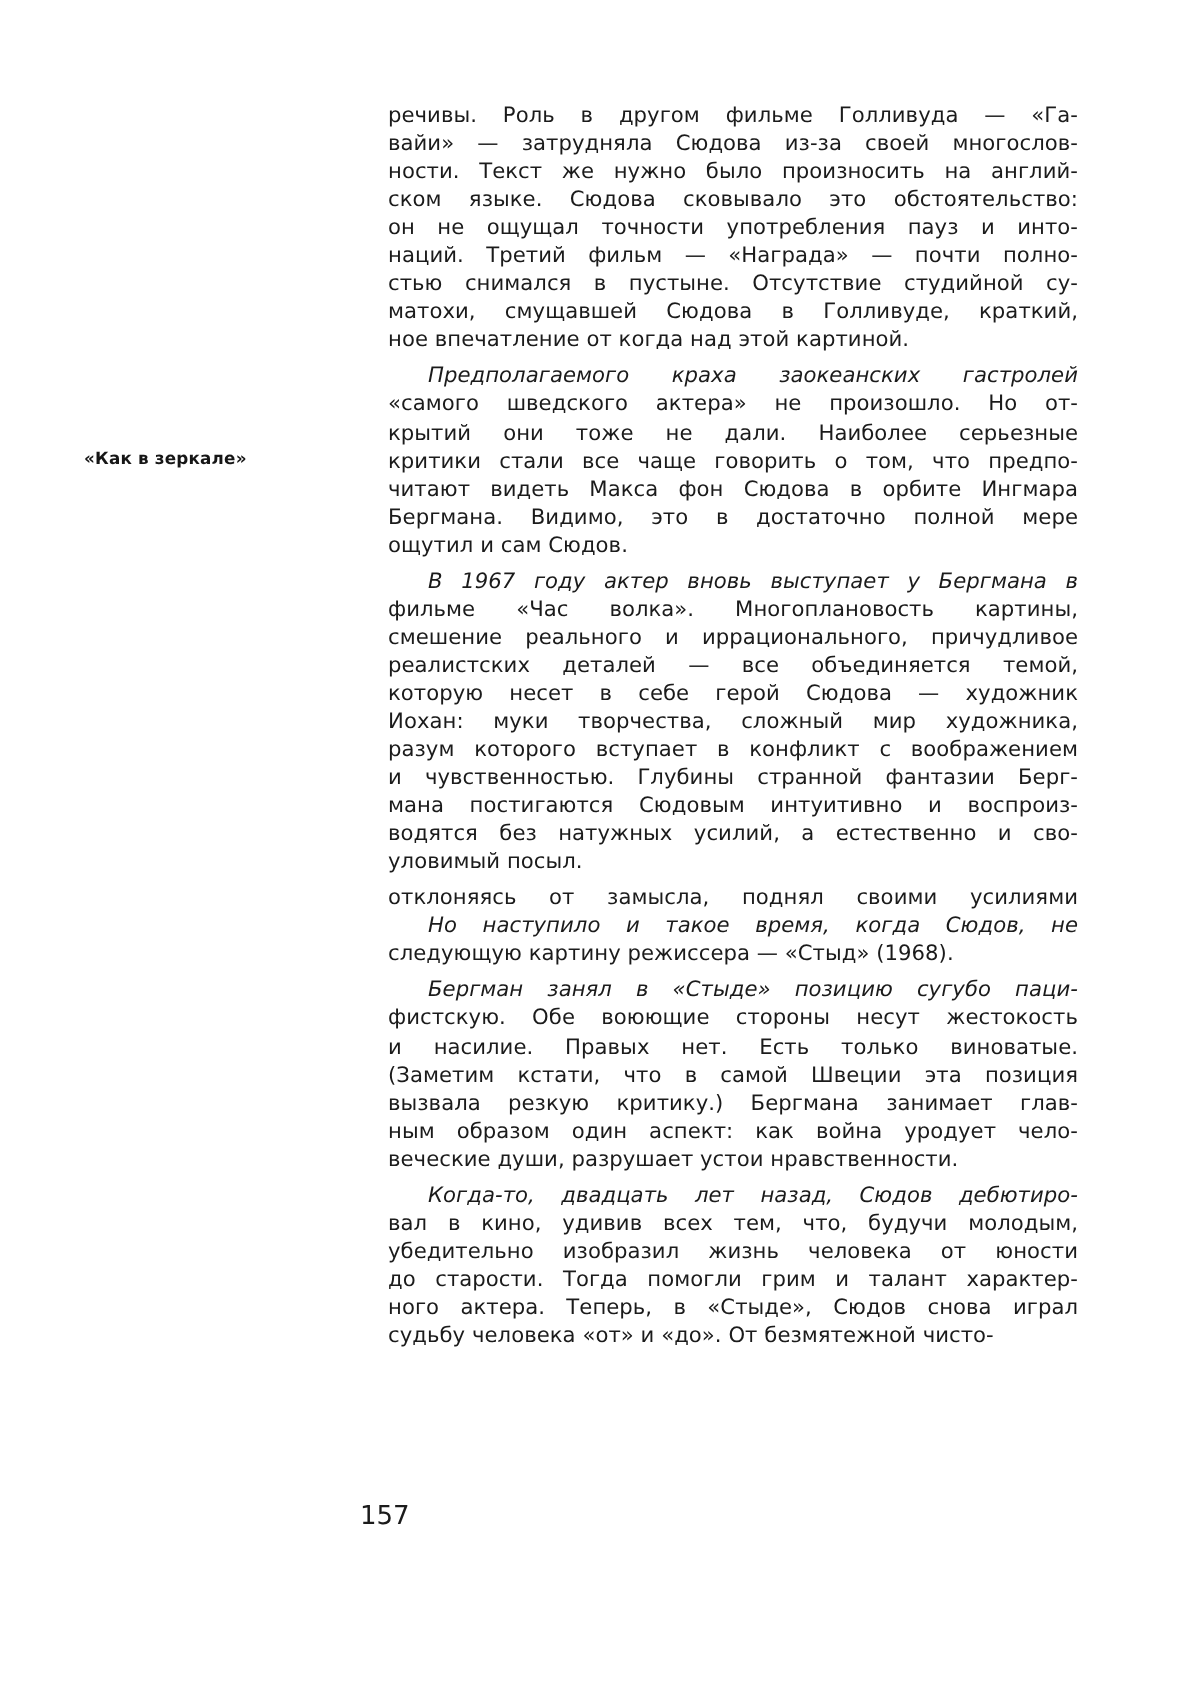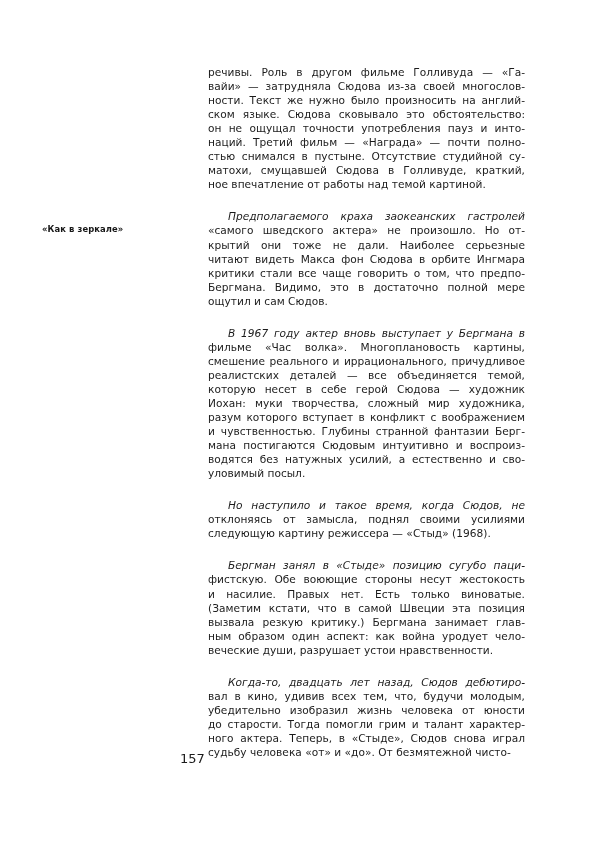--- a/index.html
+++ b/index.html
@@ -40,21 +40,21 @@
 
   
   .text-column {
     position: absolute;
     left: 190px;
     top: 47px;
     width: 353px;
   }
 
   .para {
-    margin: 18px;
+    margin: 4px;
     font-size: 10.6px;
     line-height: 14.05px;
     text-align: justify;
     text-align-last: left;
     color: #1b1b1b;
     letter-spacing: 0.02px;
     word-spacing: 0px;
     hyphens: none;
   }
 
@@ -93,47 +93,47 @@
   <div class="text-column">
       <p class="para">
         <span class="ln">речивы. Роль в другом фильме Голливуда — «Га-</span>
         <span class="ln">вайи» — затрудняла Сюдова из-за своей многослов-</span>
         <span class="ln">ности. Текст же нужно было произносить на англий-</span>
         <span class="ln">ском языке. Сюдова сковывало это обстоятельство:</span>
         <span class="ln">он не ощущал точности употребления пауз и инто-</span>
         <span class="ln">наций. Третий фильм — «Награда» — почти полно-</span>
         <span class="ln">стью снимался в пустыне. Отсутствие студийной су-</span>
         <span class="ln">матохи, смущавшей Сюдова в Голливуде, краткий,</span>
-        <span class="ln last">ное впечатление от работы над темой картиной.</span>
+        <span class="ln last">ное впечатление от когда над этой картиной.</span>
       </p>
       <p class="para">
         <span class="ln indent">Предполагаемого краха заокеанских гастролей</span>
         <span class="ln">«самого шведского актера» не произошло. Но от-</span>
         <span class="ln">крытий они тоже не дали. Наиболее серьезные</span>
+        <span class="ln">критики стали все чаще говорить о том, что предпо-</span>
         <span class="ln">читают видеть Макса фон Сюдова в орбите Ингмара</span>
-        <span class="ln">критики стали все чаще говорить о том, что предпо-</span>
         <span class="ln">Бергмана. Видимо, это в достаточно полной мере</span>
         <span class="ln last">ощутил и сам Сюдов.</span>
       </p>
       <p class="para">
         <span class="ln indent">В 1967 году актер вновь выступает у Бергмана в</span>
         <span class="ln">фильме «Час волка». Многоплановость картины,</span>
         <span class="ln">смешение реального и иррационального, причудливое</span>
         <span class="ln">реалистских деталей — все объединяется темой,</span>
         <span class="ln">которую несет в себе герой Сюдова — художник</span>
         <span class="ln">Иохан: муки творчества, сложный мир художника,</span>
         <span class="ln">разум которого вступает в конфликт с воображением</span>
         <span class="ln">и чувственностью. Глубины странной фантазии Берг-</span>
         <span class="ln">мана постигаются Сюдовым интуитивно и воспроиз-</span>
         <span class="ln">водятся без натужных усилий, а естественно и сво-</span>
         <span class="ln last">уловимый посыл.</span>
       </p>
       <p class="para">
+        <span class="ln">отклоняясь от замысла, поднял своими усилиями</span>
         <span class="ln indent">Но наступило и такое время, когда Сюдов, не</span>
-        <span class="ln">отклоняясь от замысла, поднял своими усилиями</span>
         <span class="ln last">следующую картину режиссера — «Стыд» (1968).</span>
       </p>
       <p class="para">
         <span class="ln indent">Бергман занял в «Стыде» позицию сугубо паци-</span>
         <span class="ln">фистскую. Обе воюющие стороны несут жестокость</span>
         <span class="ln">и насилие. Правых нет. Есть только виноватые.</span>
         <span class="ln">(Заметим кстати, что в самой Швеции эта позиция</span>
         <span class="ln">вызвала резкую критику.) Бергмана занимает глав-</span>
         <span class="ln">ным образом один аспект: как война уродует чело-</span>
         <span class="ln last">веческие души, разрушает устои нравственности.</span>

